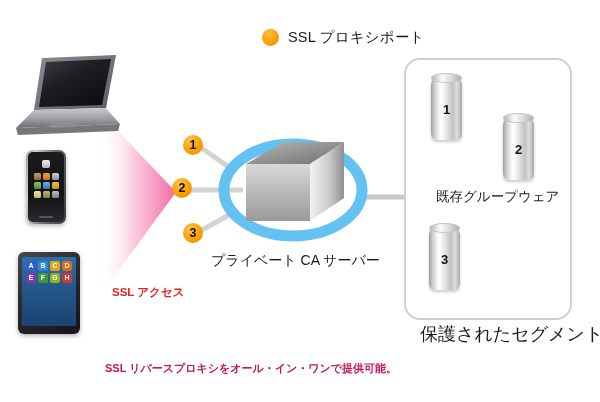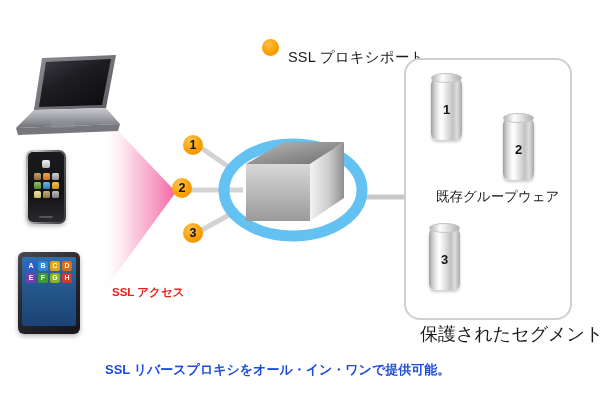--- a/index.html
+++ b/index.html
@@ -31,21 +31,20 @@
     width: 17px;
     height: 17px;
     border-radius: 50%;
     background: radial-gradient(circle at 38% 33%, #ffc04a 0%, #f9a000 55%, #ef8f00 100%);
   }
   .legend-label {
     font-size: 14.5px;
     color: #1a1a1a;
     white-space: nowrap;
     letter-spacing: .2px;
-    margin-top: 20px;
   }
 
   
   .device { position: absolute; }
 
   
   .laptop { left: 12px; top: 52px; width: 112px; height: 90px; }
 
   
   .phone {
@@ -217,23 +216,23 @@
     left: 420px; top: 322px;
     font-size: 18px;
     color: #1a1a1a;
     white-space: nowrap;
   }
 
   
   .caption {
     position: absolute;
     left: 105px; top: 361px;
-    font-size: 13px;
-    font-weight: bold;
-    color: #1d4ed8;
+    font-size: 11px;
+    font-weight: bold;
+    color: #be185d;
     white-space: nowrap;
   }
 
   svg { display: block; }
   .abs-svg { position: absolute; left: 0; top: 0; }
 </style>
 </head>
 <body>
 
 <div id="stage">
@@ -345,20 +344,21 @@
       </div>
     </div>
   </div>
 
   <div class="ssl-access">SSL アクセス</div>
 
   <div class="port port-1">1</div>
   <div class="port port-2">2</div>
   <div class="port port-3">3</div>
 
+  <div class="server-label">プライベート CA サーバー</div>
 
   <div class="panel"></div>
 
   <div class="cyl cyl-1">
     <div class="cyl-body">
       <span class="cyl-top"></span>
       <span class="cyl-num">1</span>
     </div>
   </div>
 

